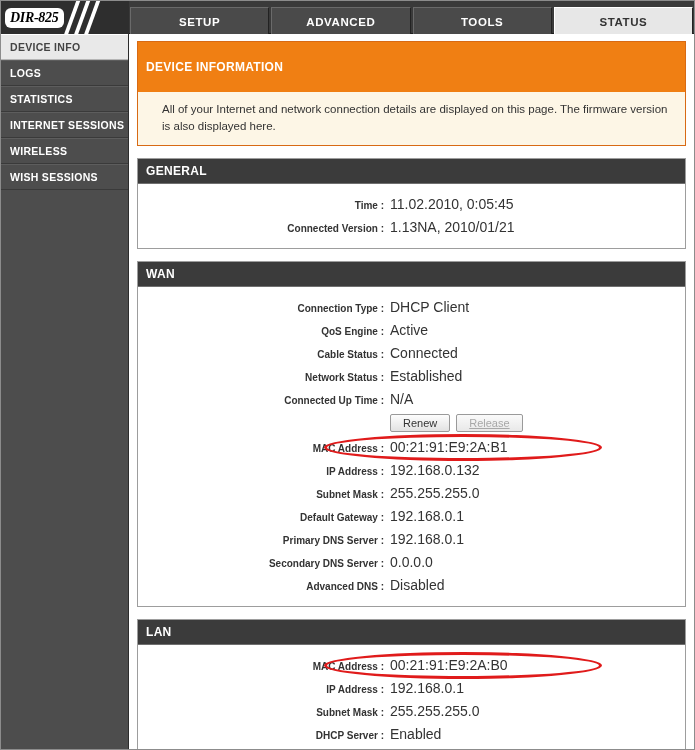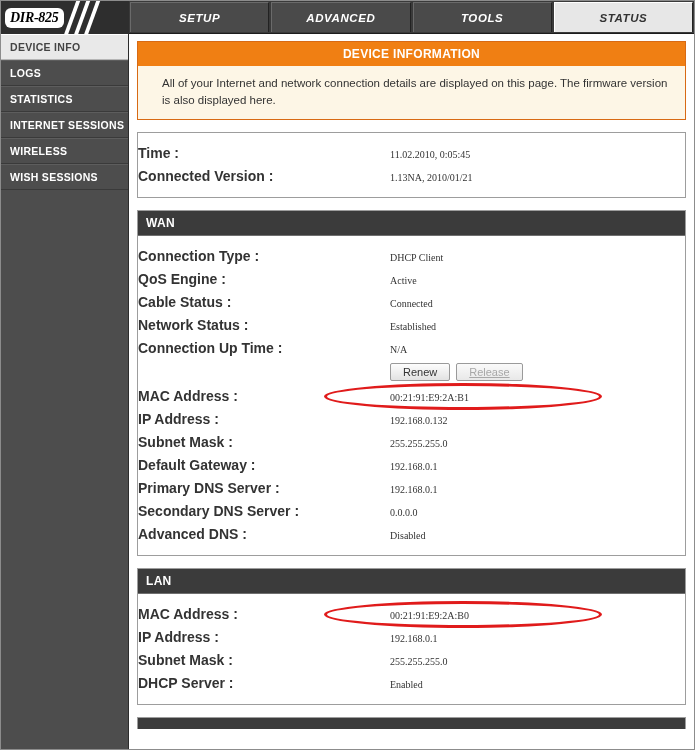--- a/index.html
+++ b/index.html
@@ -57,24 +57,23 @@
     position: absolute;
     top: -6px;
     width: 4px;
     height: 46px;
     background: #ffffff;
     transform: skewX(-20deg);
   }
   .tabs {
     display: flex;
     flex: 1;
-    align-items: flex-start;
-    padding-top: 1px;
+    align-items: center;
+    padding-top: 9px;
     background: #3a3a3a;
-    font-style: italic;
   }
   .tab {
     flex: 1;
     margin: 0 1px;
     background: #4a4a4a;
     color: #ffffff;
     font-weight: bold;
     font-size: 11.5px;
     letter-spacing: 0.6px;
     display: flex;
@@ -132,23 +131,22 @@
   
   .panel-orange {
     border: 1px solid #d86a14;
     background: #fdf6e6;
   }
   .panel-orange .bar {
     background: #f07f13;
     color: #ffffff;
     font-weight: bold;
     font-size: 12px;
-    padding: 5px 8px;
+    padding: 18px 8px;
     letter-spacing: 0.3px;
-    text-align: center;
   }
   .panel-orange .desc {
     padding: 9px 10px 11px 24px;
     font-size: 11.5px;
     color: #333;
     line-height: 1.45;
   }
 
   
   .panel {
@@ -170,31 +168,31 @@
   }
   .row {
     display: flex;
     align-items: baseline;
     margin: 0 0 7px 0;
     position: relative;
   }
   .row:last-child { margin-bottom: 0; }
   .row .lbl {
     width: 252px;
-    font-weight: bold;
-    font-size: 14px;
+    text-align: right;
+    font-weight: bold;
+    font-size: 10px;
     color: #333;
     padding-right: 6px;
     white-space: nowrap;
   }
   .row .val {
-    font-size: 10px;
+    font-size: 14px;
     color: #333;
     white-space: nowrap;
-    font-family: Liberation Serif, serif;
   }
 
   
   .btnrow {
     display: flex;
     margin: 2px 0 7px 0;
     padding-left: 252px;
   }
   .btn {
     font-family: "Liberation Sans", sans-serif;
@@ -276,20 +274,21 @@
     </div>
 
     <div class="content">
 
       <div class="panel-orange">
         <div class="bar">DEVICE INFORMATION</div>
         <div class="desc">All of your Internet and network connection details are displayed on this page. The firmware version is also displayed here.</div>
       </div>
 
       <div class="panel">
+        <div class="bar">GENERAL</div>
         <div class="rows">
           <div class="row">
             <div class="lbl">Time :</div>
             <div class="val">11.02.2010,  0:05:45</div>
           </div>
           <div class="row">
             <div class="lbl">Connected Version :</div>
             <div class="val">1.13NA,  2010/01/21</div>
           </div>
         </div>
@@ -309,21 +308,21 @@
           </div>
           <div class="row">
             <div class="lbl">Cable Status :</div>
             <div class="val">Connected</div>
           </div>
           <div class="row">
             <div class="lbl">Network Status :</div>
             <div class="val">Established</div>
           </div>
           <div class="row">
-            <div class="lbl">Connection Up Time :</div>
+            <div class="lbl">Connected Up Time :</div>
             <div class="val">N/A</div>
           </div>
 
           <div class="btnrow">
             <button class="btn">Renew</button>
             <button class="btn disabled">Release</button>
           </div>
 
           <div class="row">
             <div class="lbl">MAC Address :</div>

